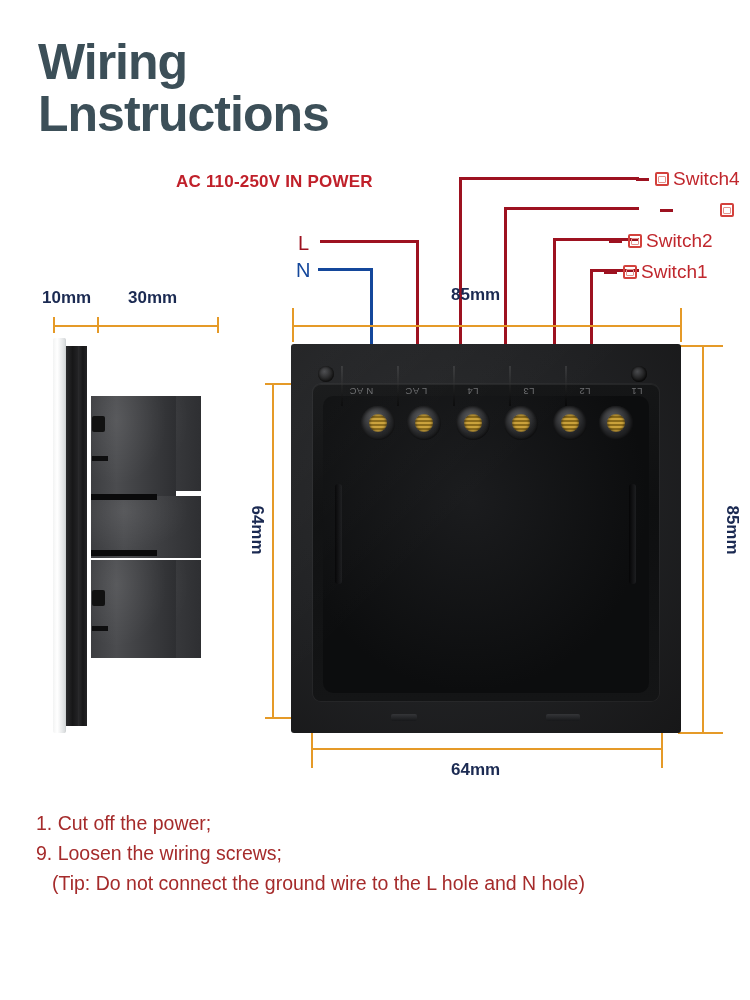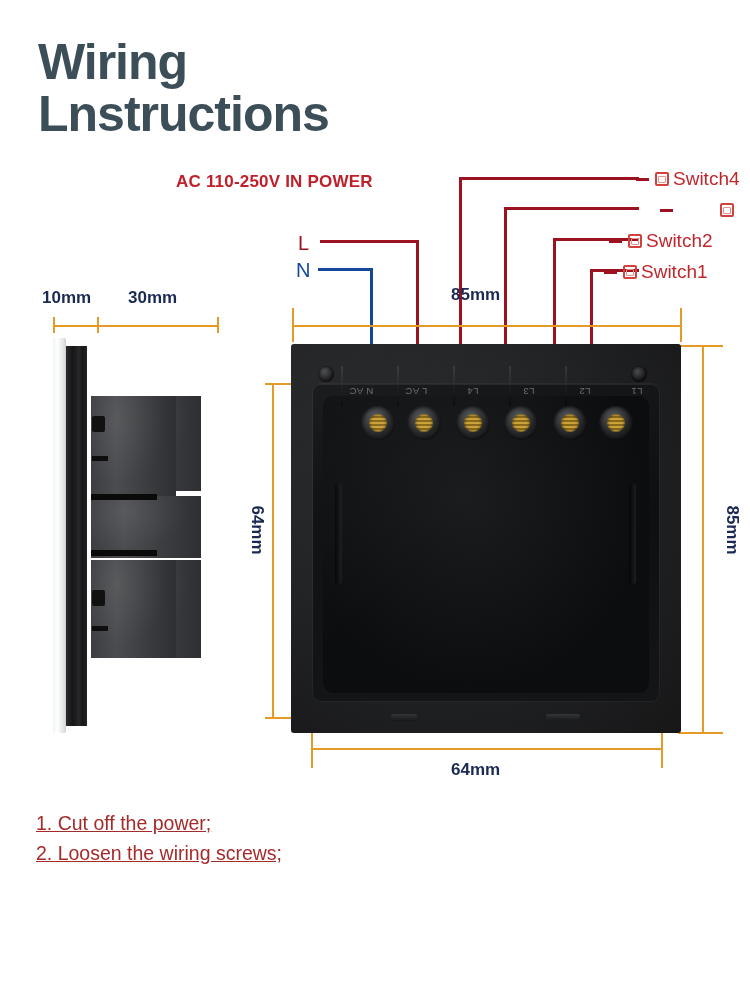--- a/index.html
+++ b/index.html
@@ -188,21 +188,21 @@
 
   
   .steps {
     position:absolute;
     left:36px; top:808px;
     width:690px;
     color:#a52b2b;
     font-size:19.5px;
     line-height:30px;
   }
-  .steps div { white-space:nowrap;text-decoration:underline; }
+  .steps div { white-space:nowrap; }
   .indent1 { padding-left:24px; }
   .indent2 { padding-left:16px; }
 </style>
 </head>
 <body>
 
 <div id="stage">
 
   <div class="title">Wiring
 Lnstructions</div>
@@ -352,16 +352,17 @@
           <i></i>
         </div>
       <div class="screw" style="left:290px;top:40px;">
           <i></i>
         </div>
     </div>
   </div>
 
   <div class="steps">
     <div>1. Cut off the power;</div>
-    <div>2. Loosen the wiring screws;</div>
+    <div>9. Loosen the wiring screws;</div>
+    <div class="indent2">(Tip: Do not connect the ground wire to the L hole and N hole)</div>
   </div>
 
 </div>
 
 </body></html>

